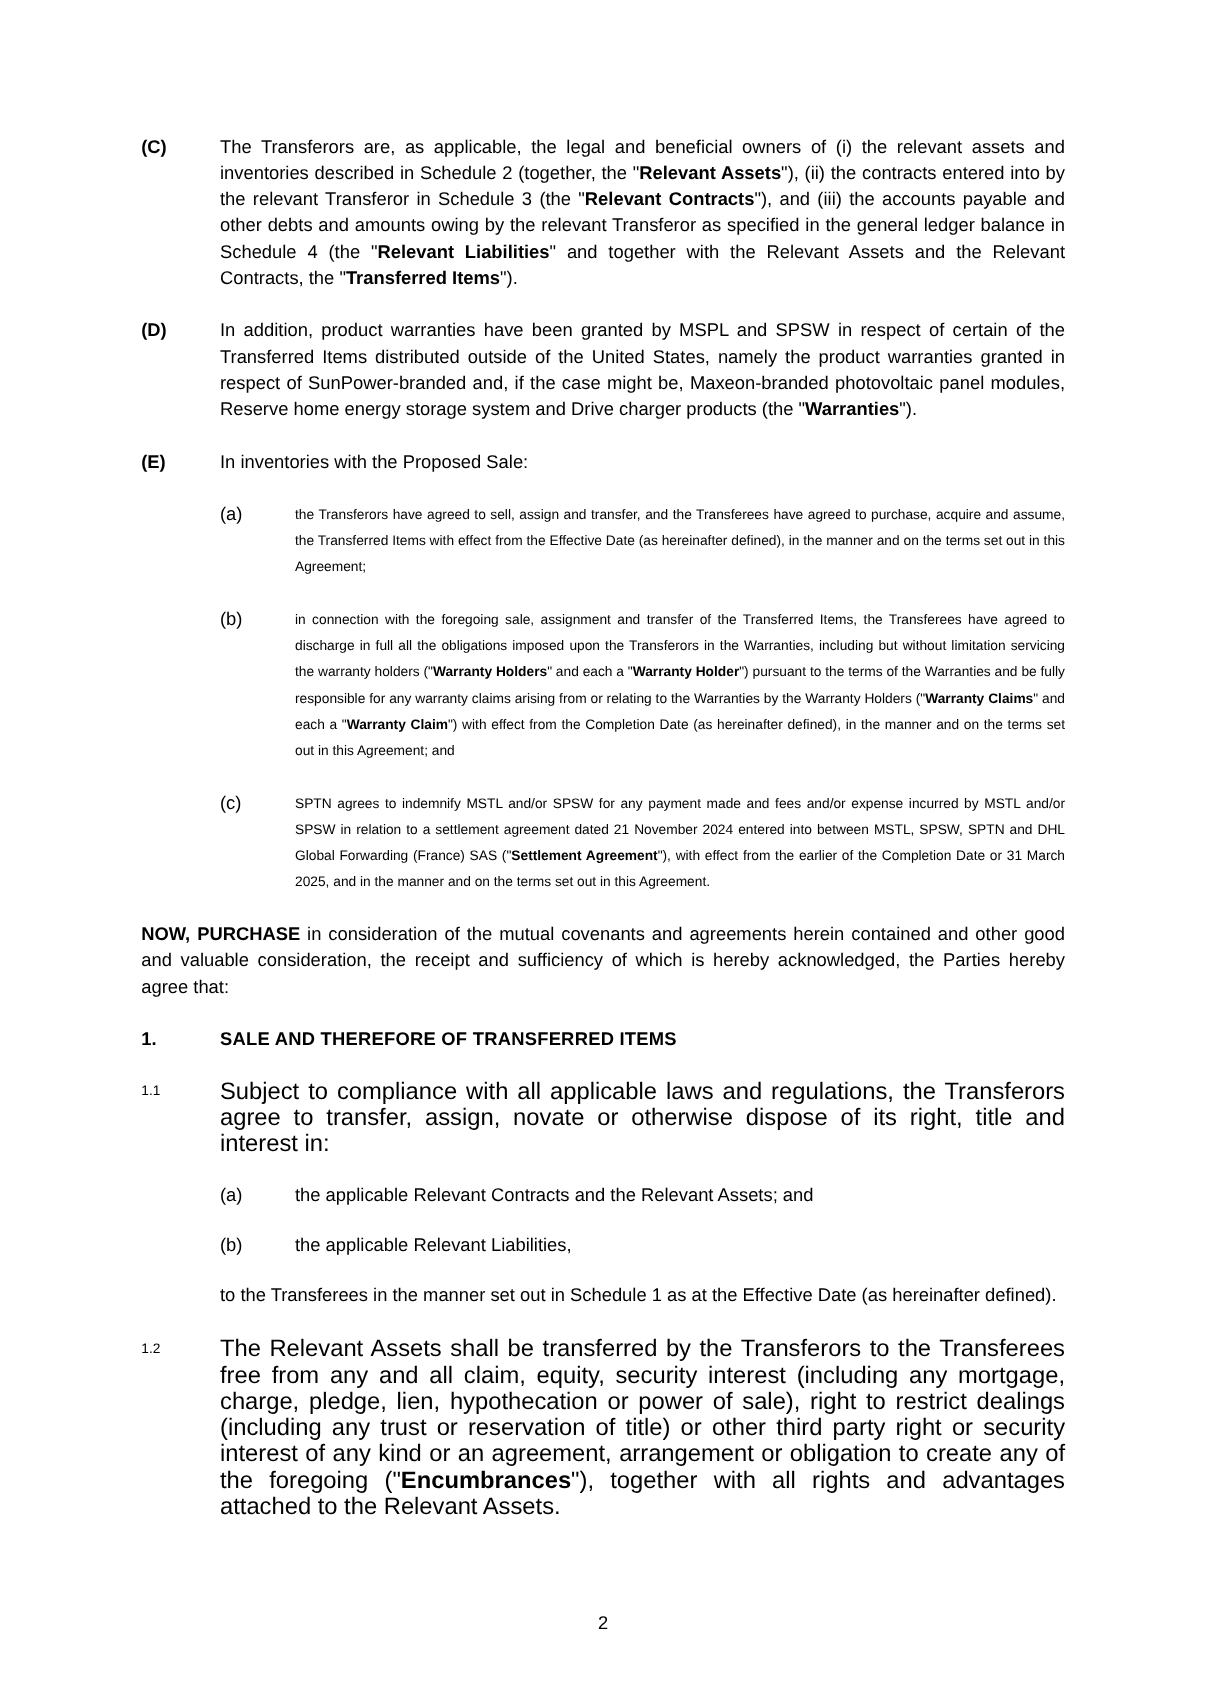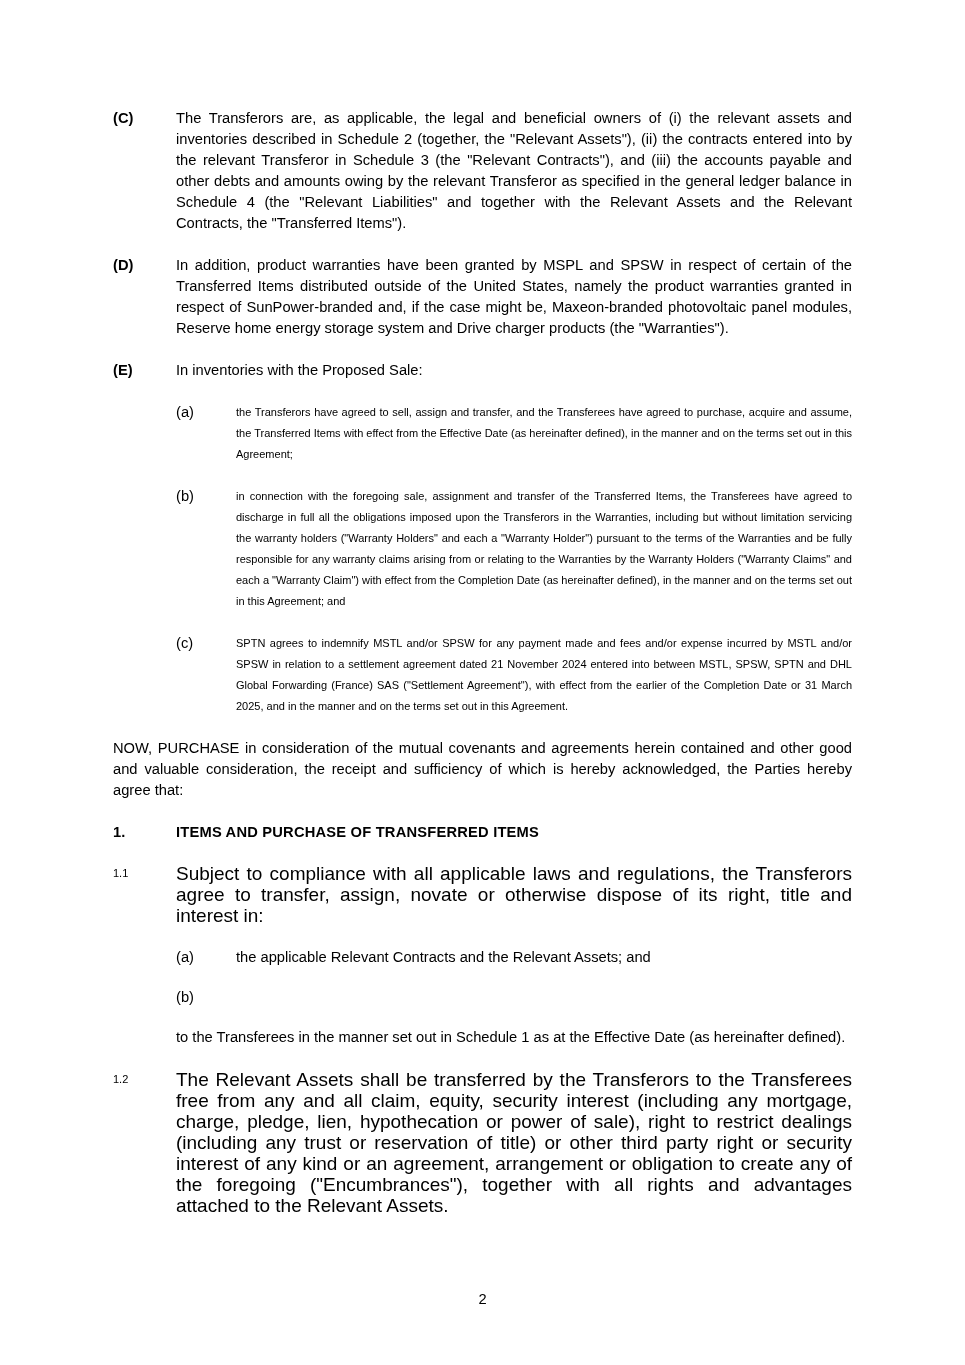--- a/index.html
+++ b/index.html
@@ -122,21 +122,21 @@
   }
   .page-number {
     position: absolute;
     left: 0;
     right: 0;
     bottom: 55px;
     text-align: center;
     font-size: 14.7px;
     line-height: 21px;
   }
-  b { font-weight: normal; }
+  b { font-weight: bold; }
 </style>
 </head>
 <body>
 
 <div class="page">
 
   <div class="recital">
     <div class="marker">(C)</div>
     <div class="body"><span>The Transferors are, as applicable, the legal and beneficial owners of (i) the relevant assets and inventories described in Schedule 2 (together, the "</span><b>Relevant Assets</b><span>"), (ii) the contracts entered into by the relevant Transferor in Schedule 3 (the "</span><b>Relevant Contracts</b><span>"), and (iii) the accounts payable and other debts and amounts owing by the relevant Transferor as specified in the general ledger balance in Schedule 4 (the "</span><b>Relevant Liabilities</b><span>" and together with the Relevant Assets and the Relevant Contracts, the "</span><b>Transferred Items</b><span>").</span></div>
   </div>
@@ -163,35 +163,36 @@
 
   <div class="subpara">
     <div class="marker">(c)</div>
     <div class="body"><span>SPTN agrees to indemnify MSTL and/or SPSW for any payment made and fees and/or expense incurred by MSTL and/or SPSW in relation to a settlement agreement dated 21 November 2024  entered into between MSTL, SPSW, SPTN and DHL Global Forwarding (France) SAS ("</span><b>Settlement Agreement</b><span>"), with effect from the earlier of the Completion Date or 31 March 2025, and in the manner and on the terms set out in this Agreement.</span></div>
   </div>
 
   <div class="block-para"><b>NOW, PURCHASE</b><span> in consideration of the mutual covenants and agreements herein contained and other good and valuable consideration, the receipt and sufficiency of which is hereby acknowledged, the Parties hereby agree that:</span></div>
 
   <div class="section-heading">
     <div class="num">1.</div>
-    <div class="title">ITEMS AND PURCHASE OF TRANSFERRED ITEMS</div>
+    <div class="title">SALE AND THEREFORE OF TRANSFERRED ITEMS</div>
   </div>
 
   <div class="numbered">
     <div class="num">1.1</div>
     <div class="body"><span>Subject to compliance with all applicable laws and regulations, the Transferors agree to transfer, assign, novate or otherwise dispose of its right, title and interest in:</span></div>
   </div>
 
   <div class="sub-simple">
     <div class="marker">(a)</div>
     <div class="body"><span>the applicable Relevant Contracts and the Relevant Assets; and</span></div>
   </div>
 
   <div class="sub-simple">
     <div class="marker">(b)</div>
+    <div class="body"><span>the applicable Relevant Liabilities,</span></div>
   </div>
 
   <div class="indent-para"><span>to the Transferees in the manner set out in Schedule 1 as at the Effective Date (as hereinafter defined).</span></div>
 
   <div class="numbered">
     <div class="num">1.2</div>
     <div class="body"><span>The Relevant Assets shall be transferred by the Transferors to the Transferees free from any and all claim, equity, security interest (including any mortgage, charge, pledge, lien, hypothecation or power of sale), right to restrict dealings (including any trust or reservation of title) or other third party right or security interest of any kind or an agreement, arrangement or obligation to create any of the foregoing ("</span><b>Encumbrances</b><span>"), together with all rights and advantages attached to the Relevant Assets.</span></div>
   </div>
 
   <div class="page-number">2</div>

